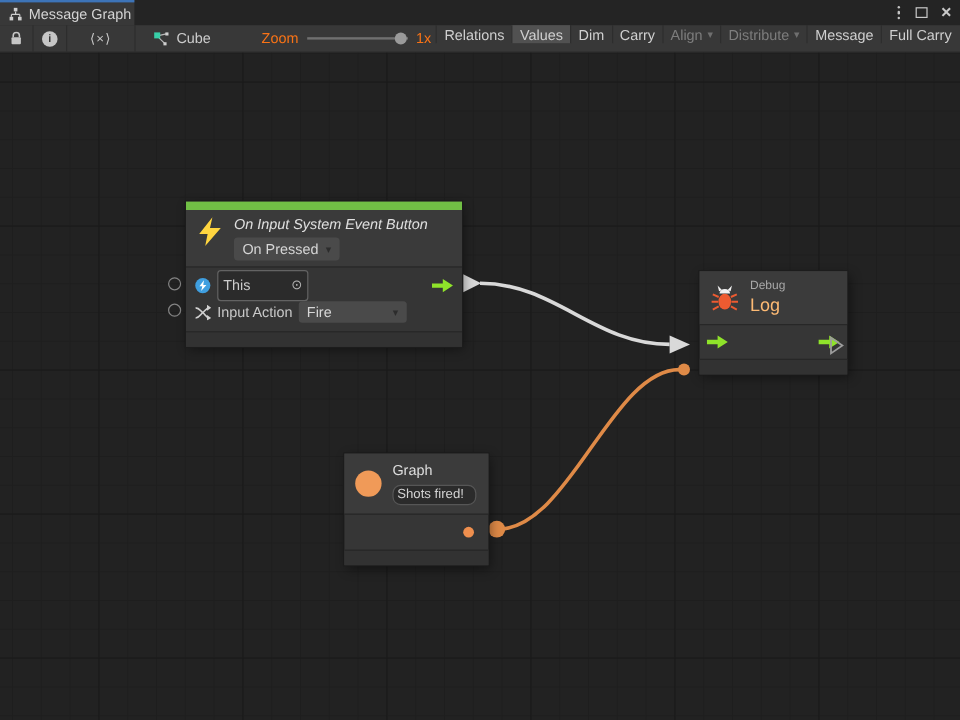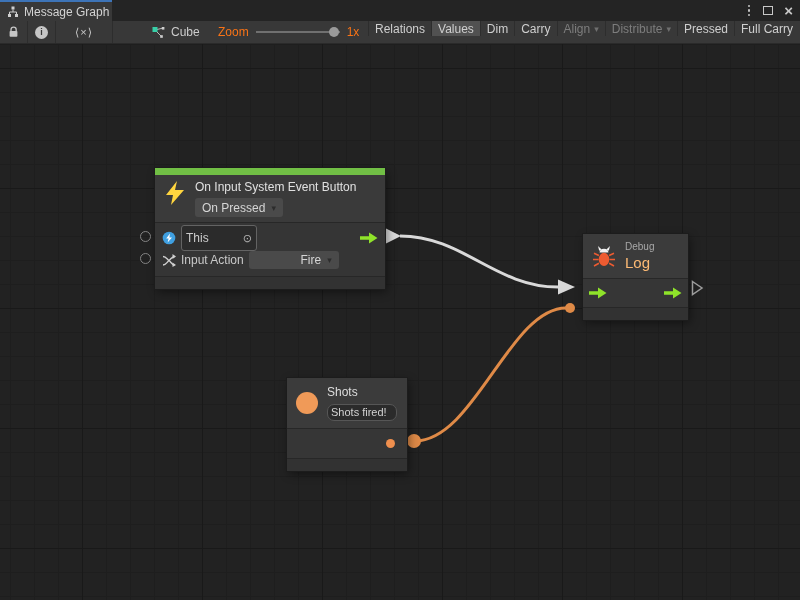--- a/index.html
+++ b/index.html
@@ -19,21 +19,21 @@
   .close-glyph { color:#c8c8c8; font-size:15px; line-height:15px; font-weight:bold; }
 
   
   #toolbar { position:absolute; left:0; top:21px; width:800px; height:23px; background:#383838;
              border-bottom:1px solid #2a2a2a; }
   .tb-sep { position:absolute; top:0; width:1px; height:22px; background:#2d2d2d; }
   .tb-iconbtn { position:absolute; top:0; height:22px; display:flex; align-items:center; justify-content:center; }
   .info-circle { width:13px; height:13px; border-radius:50%; background:#c6c6c6; color:#383838;
                  font-size:9px; font-weight:bold; display:flex; align-items:center; justify-content:center; }
   .code-glyph { color:#c8c8c8; font-size:11px; letter-spacing:1px; }
-  .cube-group { position:absolute; left:152px; top:0; height:22px; display:flex; align-items:center; gap:6px; }
+  .cube-group { position:absolute; left:128px; top:0; height:22px; display:flex; align-items:center; gap:6px; }
   .cube-label { font-size:12px; color:#cccccc; }
   .zoom-group { position:absolute; left:218px; top:0; height:22px; display:flex; align-items:center; gap:7px; }
   .zoom-label, .zoom-value { font-size:12px; color:#f97316; }
   .zoom-track { position:relative; width:84px; height:2px; background:#707070; }
   .zoom-knob  { position:absolute; right:1px; top:-4px; width:10px; height:10px; border-radius:50%; background:#9a9a9a; }
   .tb-buttons { position:absolute; right:1px; top:0; height:15px; display:flex; align-items:stretch; }
   .tb-btn { display:flex; align-items:center; padding:0 6px; font-size:12px; color:#cfcfcf;
             border-left:1px solid #2d2d2d; white-space:nowrap; gap:4px; }
   .tb-btn.active { background:#515151; }
   .tb-btn.disabled { color:#7d7d7d; }
@@ -53,38 +53,38 @@
   
   .node { position:absolute; background:#363636;
           box-shadow:0 0 0 1px #1c1c1c, 2px 3px 9px rgba(0,0,0,0.45); }
   .node-footer { height:13px; background:#323232; border-top:1px solid #272727; }
   .divtop { border-top:1px solid #272727; }
 
   
   #node-event { left:155px; top:168px; width:230px; }
   .accent-bar { height:7px; background:#71bf45; }
   .ev-header { background:#3a3a3a; padding:5px 8px 5px 8px; display:flex; gap:8px; }
-  .ev-title { font-size:12px; color:#e0e0e0; line-height:15px; white-space:nowrap; }
-  .dd-btn { display:inline-flex; align-items:center; justify-content:flex-end; gap:6px;
+  .ev-title { font-size:12px; color:#e0e0e0; line-height:15px; white-space:nowrap;font-style:italic; }
+  .dd-btn { display:inline-flex; align-items:center; justify-content:space-between; gap:6px;
             background:#4a4a4a; border-radius:3px; padding:2px 7px; font-size:12px; color:#d6d6d6;
             height:19px; margin-top:3px; }
   .dd-btn .caret { font-size:9px; color:#2c2c2c; }
   .ev-body { background:#353535; padding:4px 7px 5px 7px; }
   .ev-row { display:flex; align-items:center; height:22px; gap:5px; }
   .this-field { display:flex; align-items:center; justify-content:space-between; width:76px; height:17px;
                 background:#2b2b2b; border:1px solid #636363; border-radius:3px; padding:12px 4px;
                 font-size:12px; color:#cccccc; }
   .target-glyph { font-size:11px; color:#b5b5b5; line-height:11px; }
   .ev-row-label { font-size:12px; color:#c9c9c9; }
   .fire-dd { width:90px; margin-top:0; height:18px; }
   .spacer { flex:1; }
   .port-circle { position:absolute; width:11px; height:11px; border:1px solid #848484; border-radius:50%; }
 
   
-  #node-debug { left:583px; top:226px; width:105px;margin-top:8px; }
+  #node-debug { left:583px; top:226px; width:123px; }
   .dbg-header { background:#3b3b3b; padding:7px 9px; display:flex; align-items:center; gap:9px; }
   .dbg-cat  { font-size:10px; color:#a8a8a8; margin-bottom:2px; }
   .dbg-name { font-size:15px; color:#fdba74; }
   .dbg-exec { height:29px; display:flex; align-items:center; justify-content:space-between; padding:0 6px; }
   .dbg-msg  { height:24px; display:flex; align-items:center; gap:10px; padding:0 10px; }
   .msg-dot  { width:9px; height:9px; border-radius:50%; background:#929292; }
   .msg-label{ font-size:12px; color:#b5b5b5; }
 
   
   #node-string { left:287px; top:378px; width:120px; }
@@ -174,21 +174,21 @@
         </span>
       <span class="tb-btn disabled">
         <span>Align</span>
         <span class="caret">▾</span>
       </span>
       <span class="tb-btn disabled">
         <span>Distribute</span>
         <span class="caret">▾</span>
       </span>
       <span class="tb-btn">
-          <span>Pressed</span>
+          <span>Message</span>
         </span>
       <span class="tb-btn">
           <span>Full Carry</span>
         </span>
     </div>
   </div>
 
   <div id="canvas"></div>
 
   <svg id="wires" viewBox="0 0 800 600">
@@ -275,21 +275,21 @@
   </div>
 
   <svg class="out-tri" width="13" height="16" viewBox="0 0 13 16">
     <polygon points="1.5,1.5 11,8 1.5,14.5" fill="none" stroke="#9c9c9c" stroke-width="1.5"></polygon>
   </svg>
 
   <div class="node" id="node-string">
     <div class="str-header">
       <span class="str-circle"></span>
       <div>
-        <div class="str-title">Shots</div>
+        <div class="str-title">Graph</div>
         <input class="str-field" value="Shots fired!" style="">
       </div>
     </div>
     <div class="str-body divtop">
       <span class="str-dot"></span>
     </div>
     <div class="node-footer"></div>
   </div>
 
 </div>

